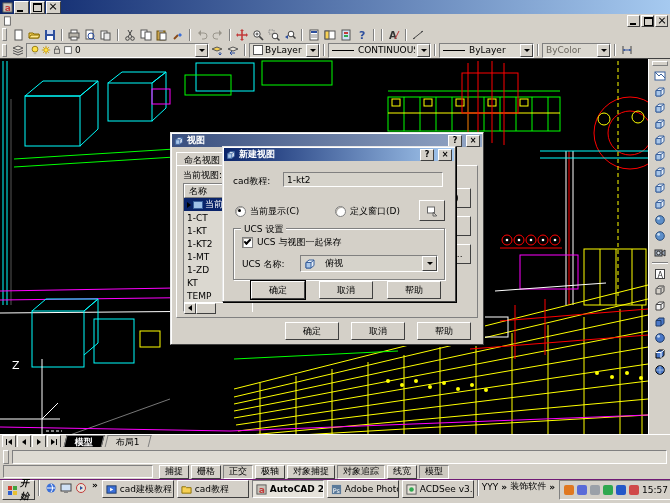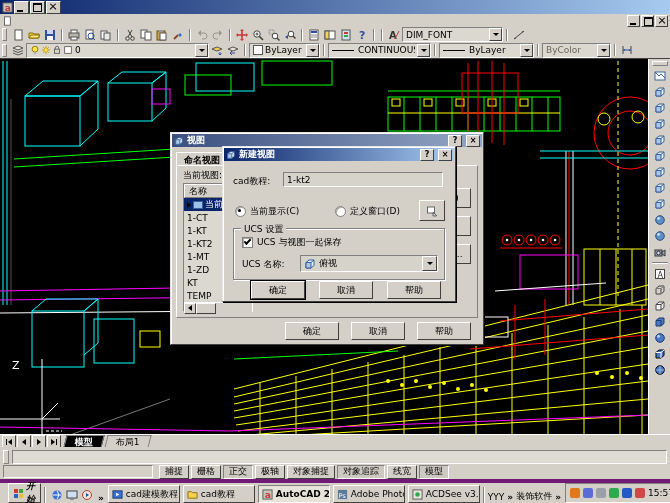--- a/index.html
+++ b/index.html
@@ -64,22 +64,22 @@
 
   
   .cmd{top:447px;height:17px;background:#d4d0c8;display:flex;align-items:center;padding:1px 3px}
   .cmdgrip{width:4px;height:12px;border:1px solid;border-color:#fff #808080 #808080 #fff;margin-right:3px}
   .cmdfield{flex:1;height:12px;background:#dedbd3;border:1px solid;border-color:#808080 #fff #fff #808080;padding-left:3px}
   .status{top:464px;height:15px;background:#d4d0c8;display:flex;align-items:center;padding:0 3px;gap:2px}
   .coord{width:148px;height:11px;border:1px solid;border-color:#808080 #fff #fff #808080;margin-right:4px}
   .sbtn{height:12px;padding:0 5px;display:flex;align-items:center;background:#d4d0c8;
     border:1px solid;border-color:#fff #404040 #404040 #fff;white-space:nowrap}
   .sbtn.pressed{border-color:#808080 #fff #fff #808080;background:#cdc9c0}
-  .taskbar{top:479px;height:24px;background:#d4d0c8;border-top:4px solid #701a75;
-    display:flex;align-items:flex-end;padding:0 8px;gap:3px;box-sizing:border-box}
+  .taskbar{top:479px;height:24px;background:#d4d0c8;border-top:1px solid #701a75;
+    display:flex;align-items:flex-start;padding:0 2px;gap:3px;box-sizing:border-box}
   .startbtn{height:18px;padding:0 5px;display:flex;align-items:center;gap:3px;font-weight:bold;font-style:italic;
     background:#d4d0c8;border:1px solid;border-color:#fff #404040 #404040 #fff}
   .flag{width:9px;height:9px;flex:none;background-image:
     linear-gradient(#d03a2b,#d03a2b),linear-gradient(#3fa33f,#3fa33f),
     linear-gradient(#2b5fd0,#2b5fd0),linear-gradient(#e8c132,#e8c132);
     background-size:4px 4px;background-position:0 0,5px 0,0 5px,5px 5px;background-repeat:no-repeat}
   .tbsep{width:0;height:16px;border-left:1px solid #808080;border-right:1px solid #fff}
   .qbtn{width:15px;height:16px;display:flex;align-items:center;justify-content:center}
   .ovf{font-weight:bold;padding:0 1px}
   .taskbtn{width:72px;height:18px;display:flex;align-items:center;gap:3px;padding:0 3px;box-sizing:border-box;
@@ -94,21 +94,21 @@
   .dlg{position:absolute;background:#d4d0c8;border:1px solid;border-color:#e6e6e6 #404040 #404040 #e6e6e6;
     box-shadow:1px 1px 0 #000,inset 1px 1px 0 #fff}
   .dtitle{height:13px;display:flex;align-items:center;gap:3px;padding:0 2px;color:#fff;font-weight:bold;margin:1px}
   .dtitle.active{background:linear-gradient(90deg,#0a246a,#a6caf0)}
   .dtitle.inactive{background:linear-gradient(90deg,#3a4f7e,#94a7c6)}
   .dwc{width:12px;height:10px;background:#d4d0c8;border:1px solid;border-color:#fff #404040 #404040 #fff;
     color:#000;font-weight:bold;font-size:8px;display:flex;align-items:center;justify-content:center;margin-left:1px}
   .dtabs{display:flex;padding:3px 5px 0;gap:1px}
   .dtab{padding:1px 7px;border:1px solid #808080;border-bottom:none;background:#d4d0c8;
     border-top-color:#fff;border-left-color:#fff;white-space:nowrap}
-  .dtab.active{position:relative;top:1px;padding-bottom:2px;font-weight:bold;background:#d4d0c8}
+  .dtab.active{position:relative;top:1px;padding-bottom:2px;font-weight:normal;background:#d4d0c8}
   .dpage{position:absolute;left:5px;right:5px;top:31px;bottom:27px;
     border:1px solid;border-color:#fff #808080 #808080 #fff}
   .lbl{white-space:nowrap}
   .vlist{position:absolute;left:6px;top:17px;width:70px;bottom:5px;background:#dbd8d0;
     border:1px solid;border-color:#808080 #fff #fff #808080;display:flex;flex-direction:column;box-sizing:border-box}
   .vhead{height:12px;flex:none;background:#d4d0c8;border:1px solid;border-color:#fff #808080 #808080 #fff;padding-left:4px}
   .vrow{height:13px;flex:none;display:flex;align-items:center;gap:2px;padding-left:3px;white-space:nowrap}
   .vrow.sel{background:#0a246a;color:#fff}
   .vmark{width:0;height:0;border-top:3px solid transparent;border-bottom:3px solid transparent;border-left:4px solid #000}
   .vscreen{width:8px;height:6px;background:#9fc1e8;border:1px solid #39609c;flex:none}
@@ -307,26 +307,20 @@
       </span>
     <span class="tsep"></span>
     <span class="tbtn">
         <span class="islot">
           <svg class="gi" width="12" height="12" viewBox="0 0 12 12">
             <text x="1" y="10" font-size="10" font-weight="bold" fill="#333">A</text>
             <path d="M7 10l4-8" stroke="#c23a3a"></path>
           </svg>
         </span>
       </span>
-    <span class="combo" style="width:96px">
-      <span class="val">DIM_FONT</span>
-      <span class="cbtn">
-          <span class="arr"></span>
-        </span>
-    </span>
     <span class="tsep"></span>
     <span class="tbtn">
         <span class="islot">
           <svg class="gi" width="12" height="12" viewBox="0 0 12 12">
             <path d="M1 10L11 2" stroke="#444"></path>
             <path d="M1 10l2-.2-.8-1.6zM11 2l-2 .2.8 1.6z" fill="#444"></path>
           </svg>
         </span>
       </span>
   </div>
@@ -929,21 +923,21 @@
       </span>
       <div class="group" style="left:10px;top:80px;width:210px;height:50px">
         <span class="glegend">UCS 设置</span>
         <div class="hrow" style="left:8px;top:7px">
           <span class="check on"></span>
           <span>UCS 与视图一起保存</span>
         </div>
         <div class="hrow" style="left:8px;top:29px">
           <span class="lbl">UCS 名称:</span>
         </div>
-        <div class="field" style="position:absolute;left:66px;top:26px;width:138px;height:17px;gap:3px">
+        <div class="field" style="position:absolute;left:66px;top:26px;width:138px;height:17px;gap:9px">
           <span class="islot">
               <svg class="gi" width="12" height="12" viewBox="0 0 12 12">
                 <path d="M2 4.5l3-2.5h5v5.5L7 10H2z" fill="#e6eef8" stroke="#39609c"></path>
                 <path d="M2 4.5h5V10H2z" fill="#a9c6e8" stroke="#39609c"></path>
                 <path d="M7 4.5l3-2.5" stroke="#39609c"></path>
               </svg>
             </span>
           <span class="val" style="flex:1">俯视</span>
           <span class="cbtn" style="width:13px;height:13px">
               <span class="arr"></span>

